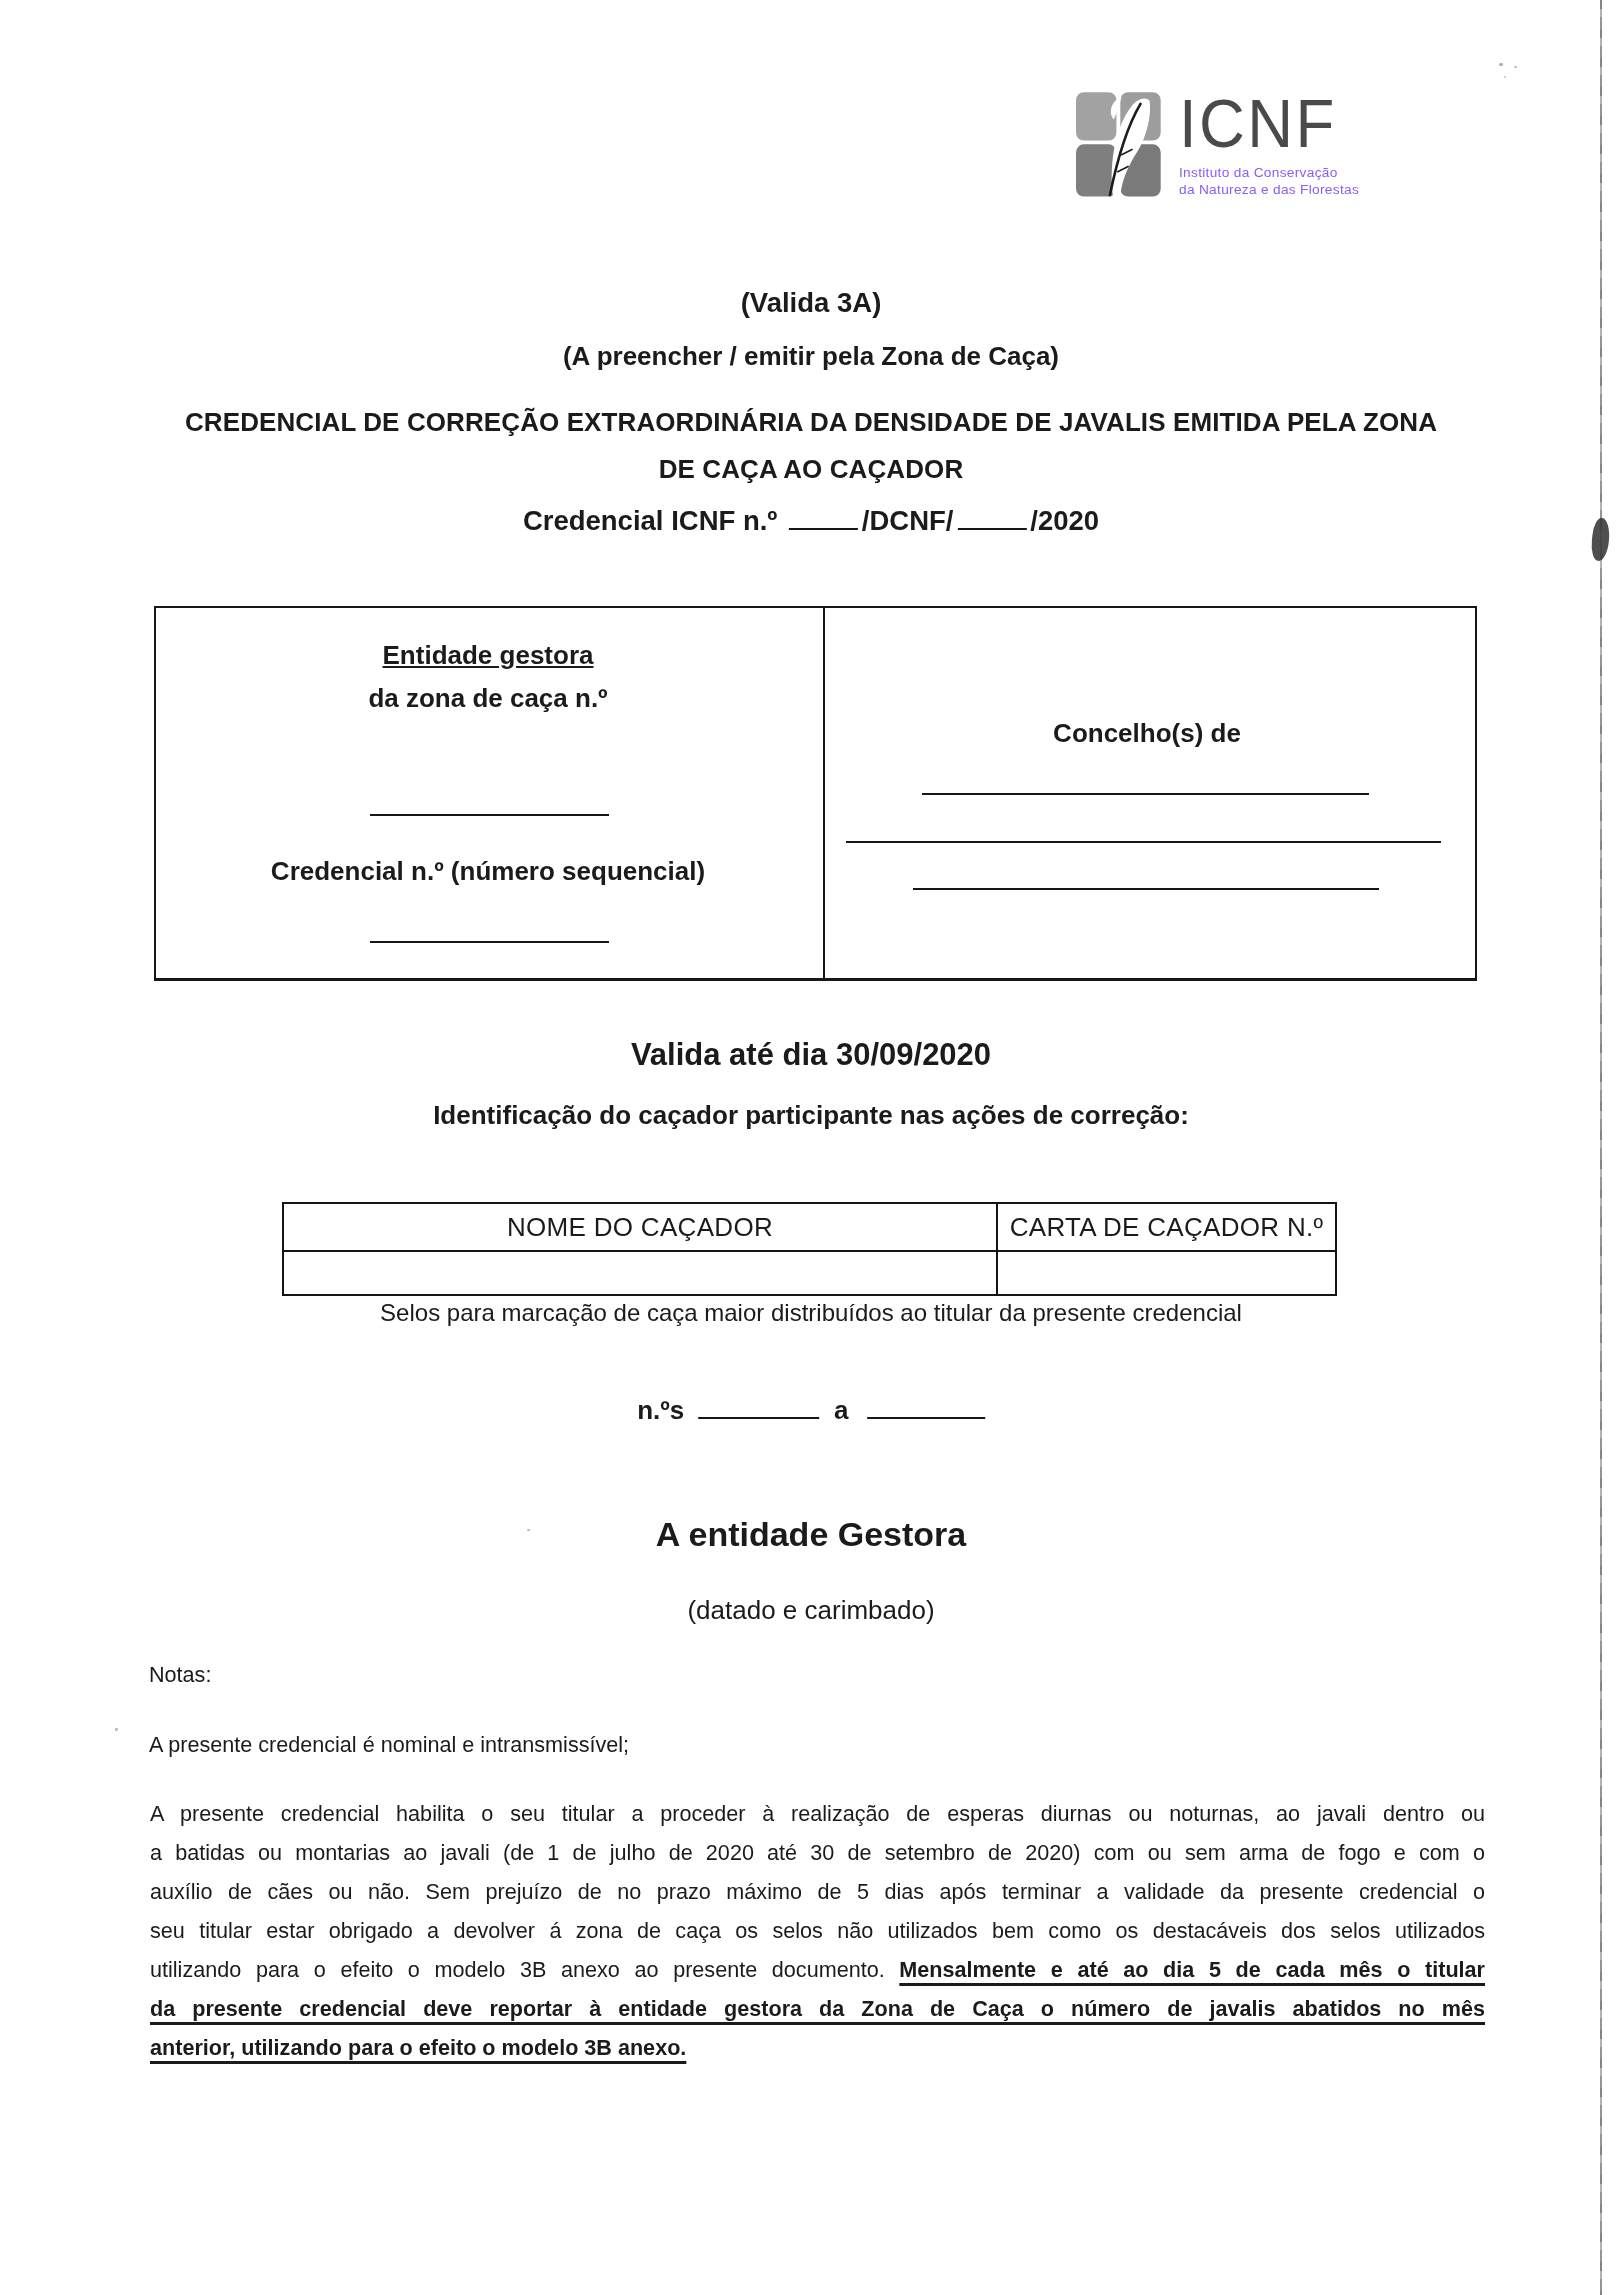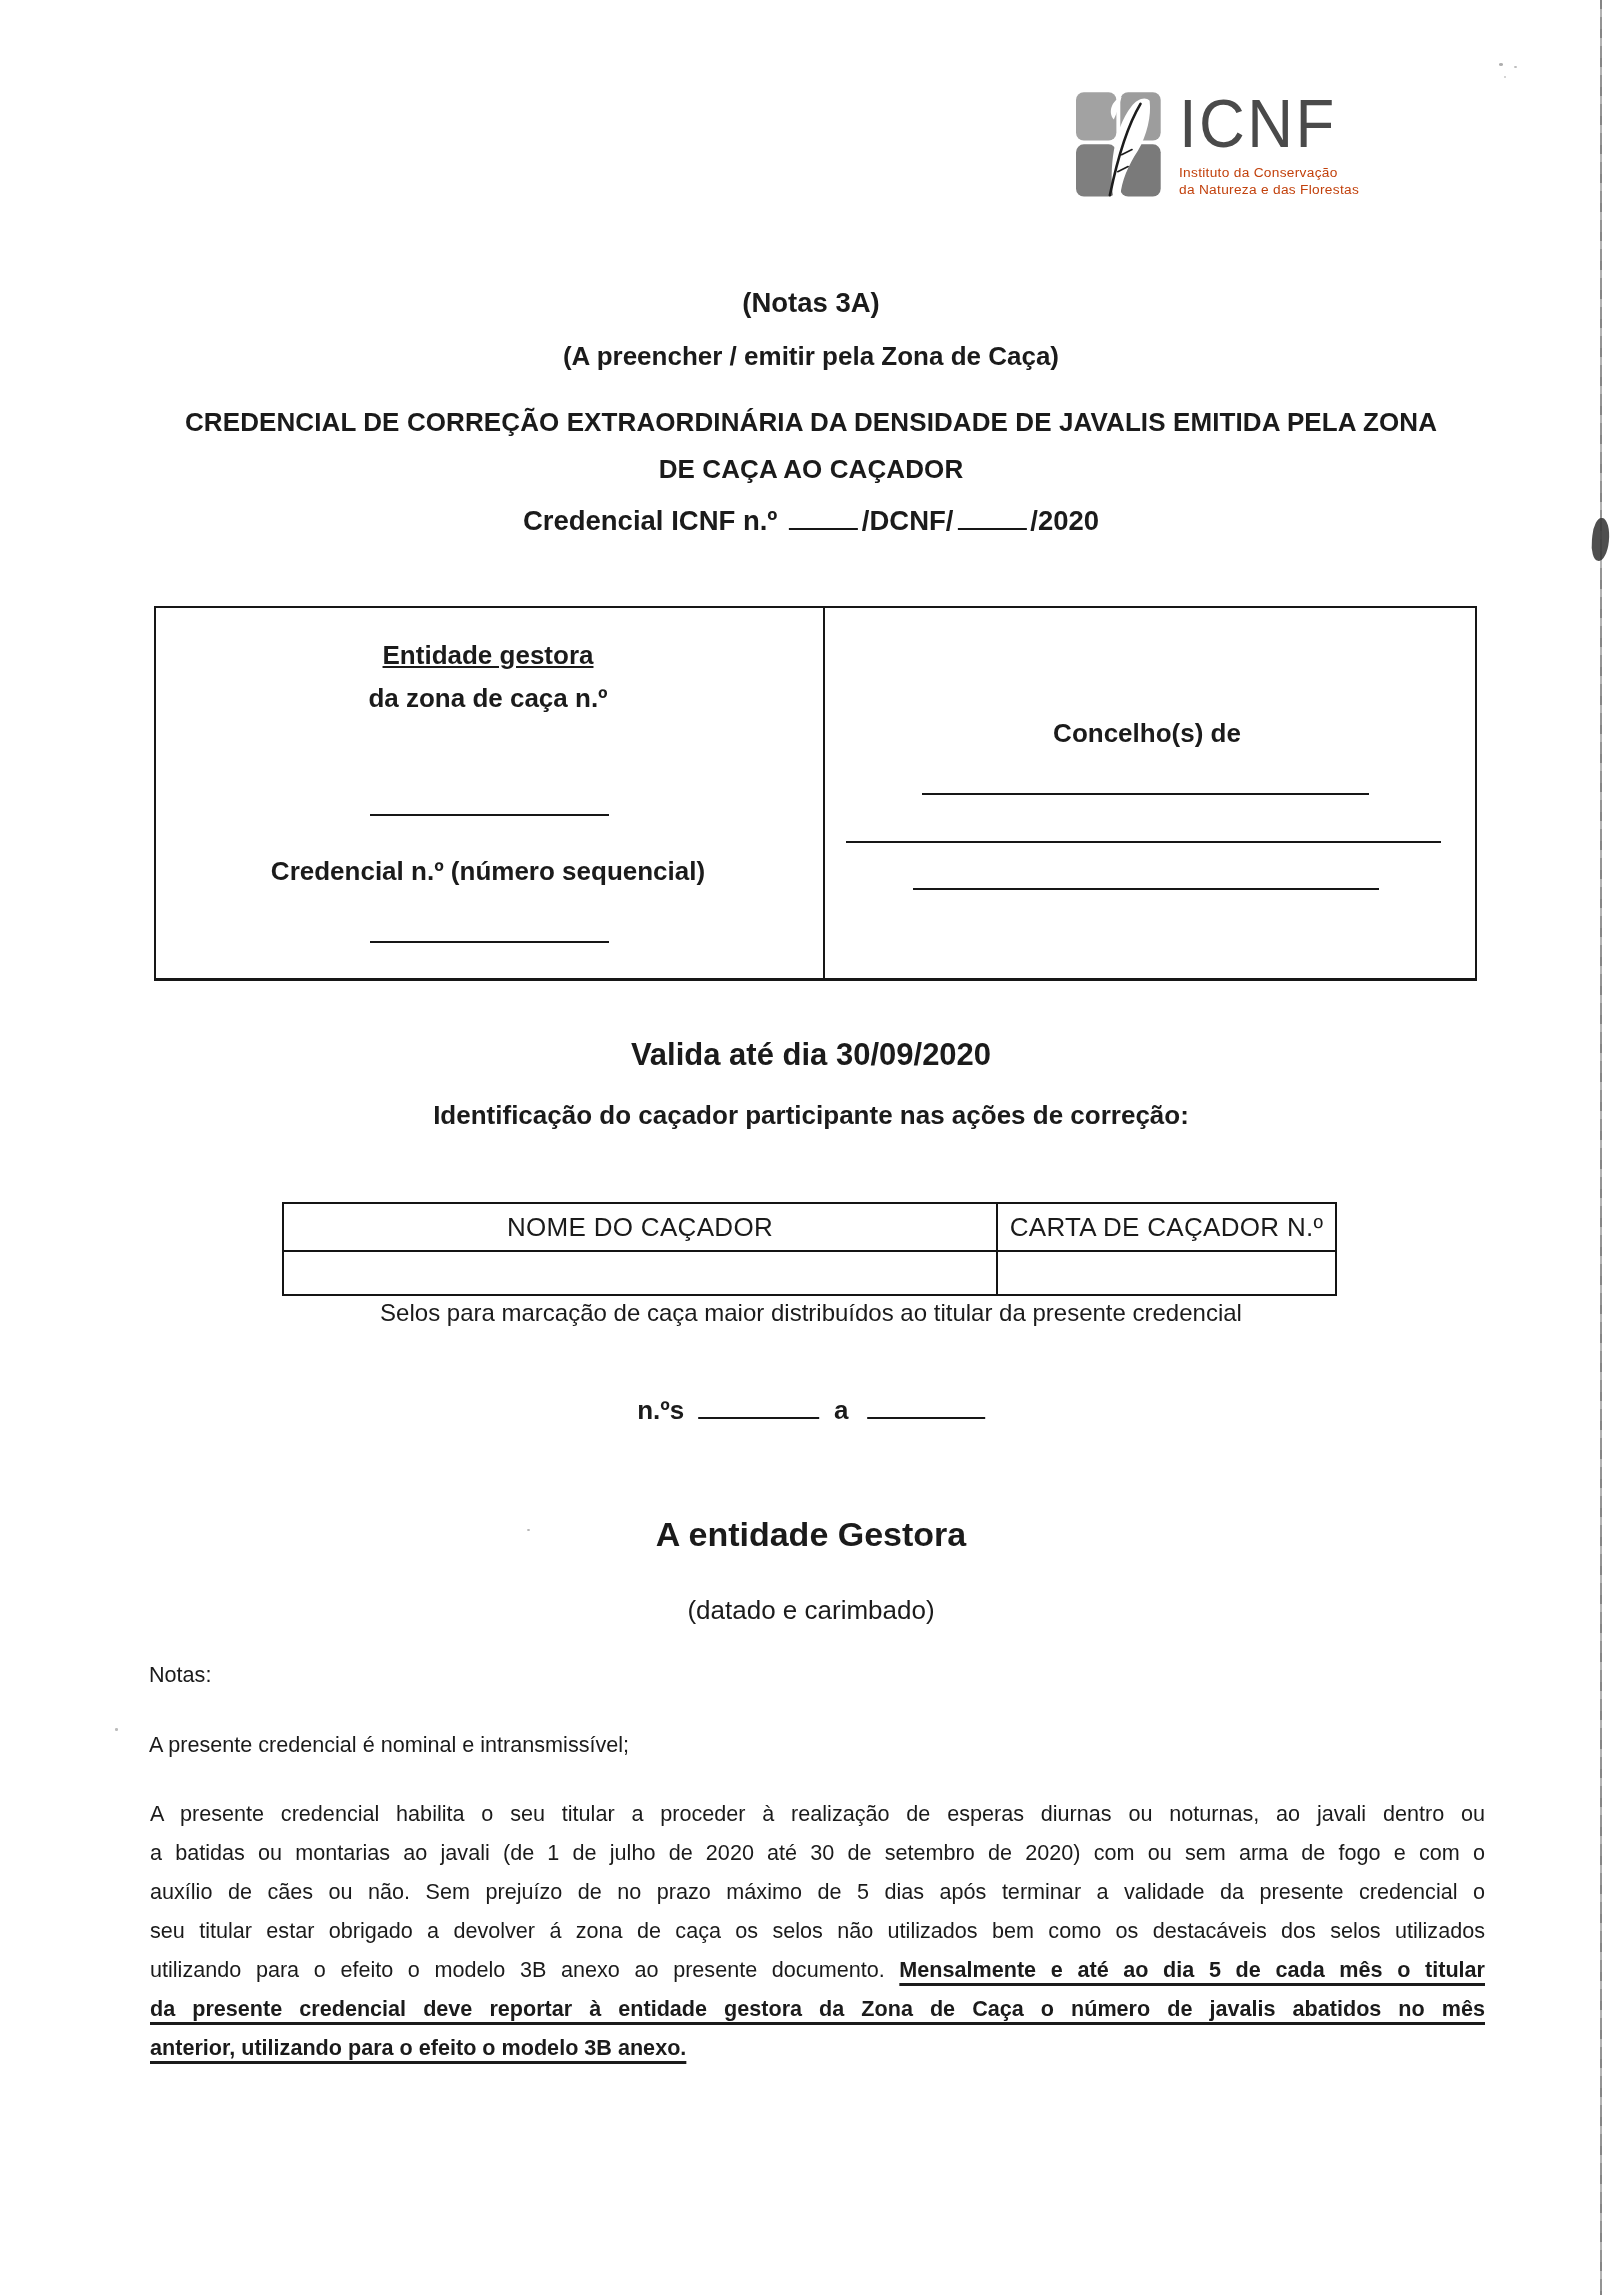--- a/index.html
+++ b/index.html
@@ -16,21 +16,21 @@
   .b{font-weight:bold;}
 
   
   .logo{position:absolute;left:1076px;top:92px;display:flex;align-items:flex-start;}
   .logo svg{display:block;}
   .logo-text{margin-left:17px;}
   .logo-acronym{
     font-size:69px;line-height:63px;color:#4a4a4a;letter-spacing:2.6px;
     transform:scaleX(0.92);transform-origin:left top;font-weight:400;
   }
-  .logo-sub{margin-top:9.2px;font-size:13.7px;line-height:17px;color:#c2410c;letter-spacing:0.3px;}
+  .logo-sub{margin-top:9.2px;font-size:13.7px;line-height:17px;color:#8b5cf6;letter-spacing:0.3px;}
 
   
   .modelo{top:287px;font-size:27.5px;}
   .preencher{top:341px;font-size:26px;}
   .title1{top:407px;font-size:26px;letter-spacing:0.1px;}
   .title2{top:454px;font-size:26px;letter-spacing:0.1px;}
   .credline{top:505px;font-size:27.5px;}
   .blank{display:inline-block;border-bottom:2.6px solid #161616;}
   .credline .blank{width:69px;margin:0 3.9px;}
 
@@ -115,21 +115,21 @@
     </svg>
     <div class="logo-text">
       <div class="logo-acronym">ICNF</div>
       <div class="logo-sub">
         <div>Instituto da Conservação</div>
         <div>da Natureza e das Florestas</div>
       </div>
     </div>
   </div>
 
-  <div class="c b modelo">(Notas 3A)</div>
+  <div class="c b modelo">(Valida 3A)</div>
   <div class="c b preencher">(A preencher / emitir pela Zona de Caça)</div>
   <div class="c b title1">CREDENCIAL DE CORREÇÃO EXTRAORDINÁRIA DA DENSIDADE DE JAVALIS EMITIDA PELA ZONA</div>
   <div class="c b title2">DE CAÇA AO CAÇADOR</div>
 
   <div class="c b credline">
     <span>Credencial ICNF n.º</span>
     <span class="blank"></span><span>/DCNF/</span><span class="blank"></span><span>/2020</span>
   </div>
 
   <div class="issuer-box">

